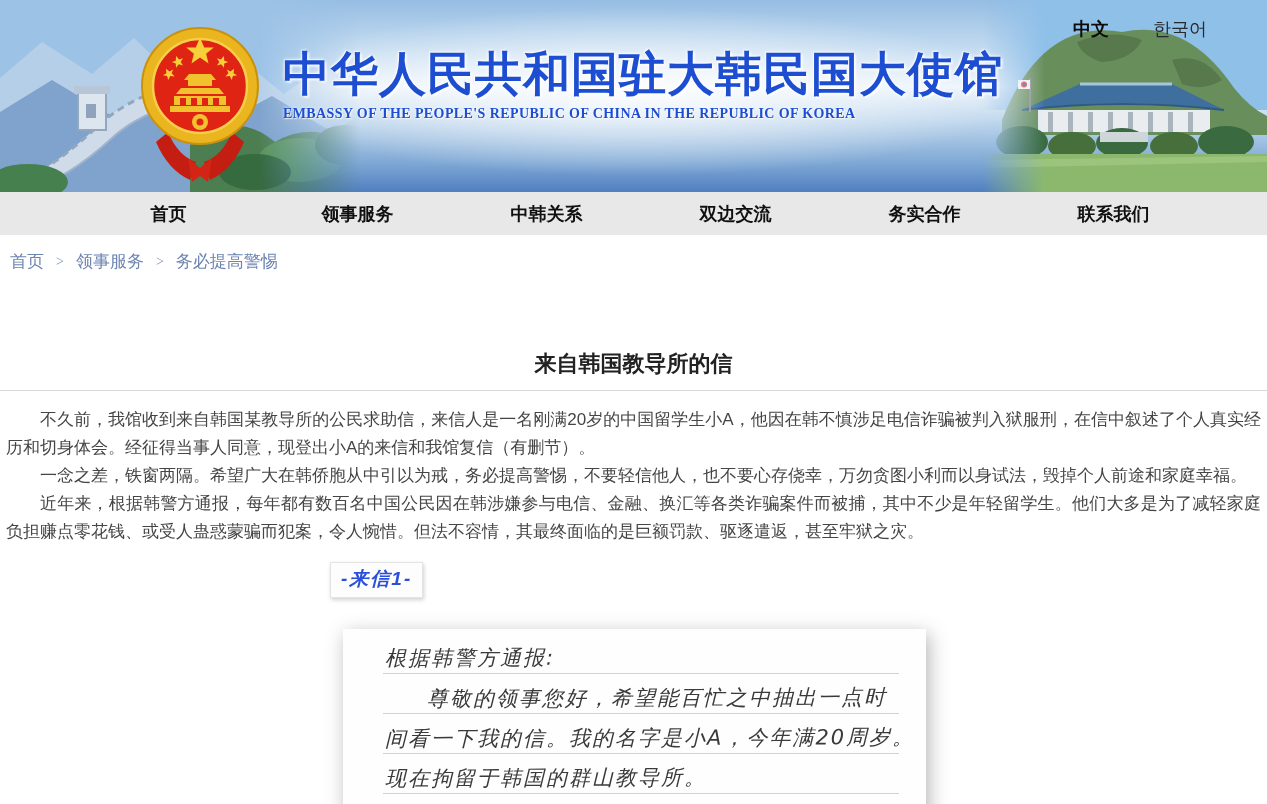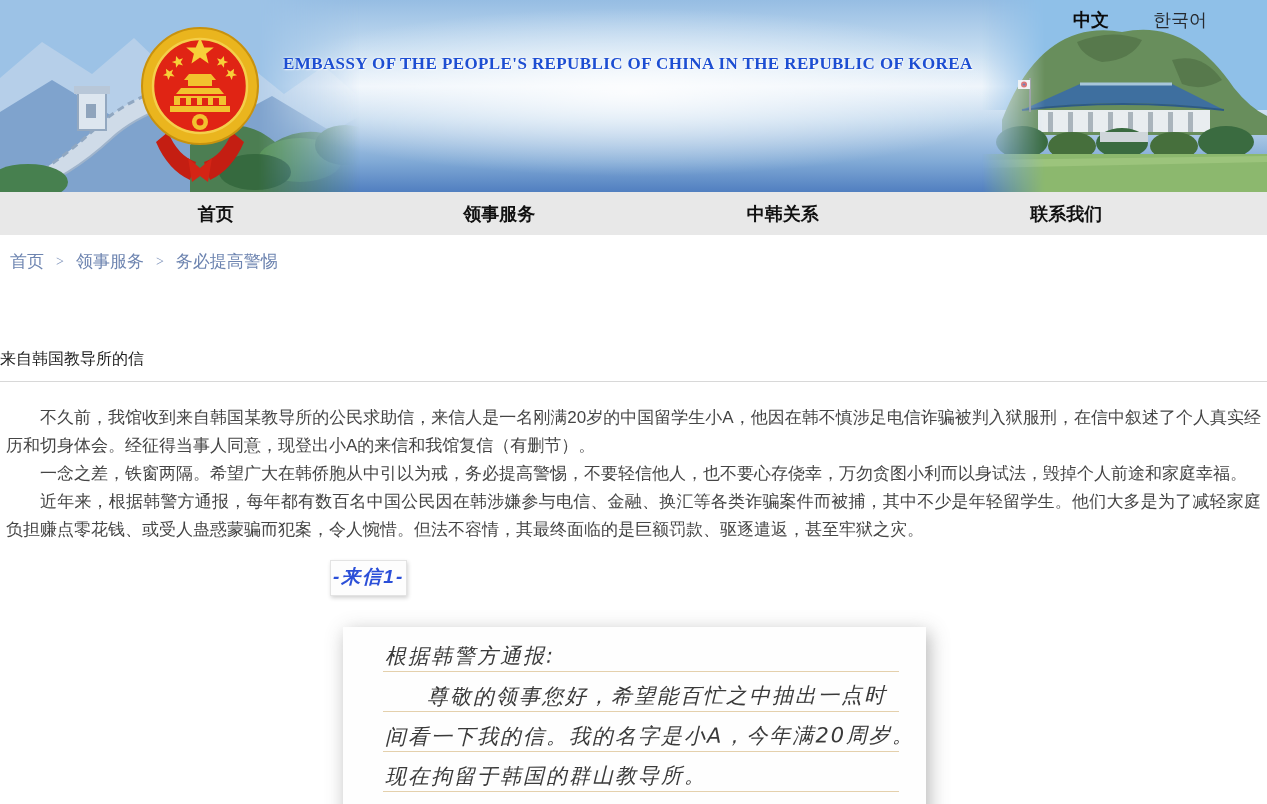--- a/index.html
+++ b/index.html
@@ -15,48 +15,48 @@
     -webkit-mask-image:linear-gradient(90deg,#000 72%,transparent 100%);
     mask-image:linear-gradient(90deg,#000 72%,transparent 100%);}
   .bh-photo{position:absolute;right:0;top:0;width:285px;height:192px;
     -webkit-mask-image:linear-gradient(270deg,#000 78%,transparent 100%);
     mask-image:linear-gradient(270deg,#000 78%,transparent 100%);}
   .emblem{position:absolute;left:138px;top:10px;width:124px;height:178px;z-index:3;}
   .banner-titles{position:absolute;left:283px;top:48px;width:710px;z-index:2;text-align:left;}
   .title-cn{font-size:47px;line-height:52px;font-weight:bold;color:#1d4ed2;letter-spacing:1px;
     text-shadow:0 0 4px rgba(255,255,255,.9),2px 2px 2px rgba(255,255,255,.7),-1px -1px 1px rgba(255,255,255,.6);
     white-space:nowrap;}
-  .title-en{margin-top:6px;font-size:17px;font-weight:bold;color:#1d4ed2;letter-spacing:.4px;
+  .title-en{margin-top:6px;font-size:14px;font-weight:bold;color:#1d4ed2;letter-spacing:.4px;
     font-family:"Liberation Serif","DejaVu Serif",serif;
     text-shadow:0 0 3px rgba(255,255,255,.9),1px 1px 1px rgba(255,255,255,.7);white-space:nowrap;}
-  .lang-links{position:absolute;top:8px;right:60px;z-index:4;display:flex;gap:20px;font-size:18px;}
+  .lang-links{position:absolute;top:17px;right:60px;z-index:4;display:flex;gap:20px;font-size:18px;}
   .lang-zh{color:#0b0b0b;font-weight:bold;cursor:pointer;}
   .lang-ko{color:#26292e;cursor:pointer;margin-left:24px;}
 
   
   .nav{width:1267px;height:43px;background:#e8e8e8;}
   .nav-inner{margin-left:74px;width:1134px;height:43px;display:flex;}
   .nav-item{flex:1;display:flex;align-items:center;justify-content:center;
     font-family:"Liberation Serif","DejaVu Serif",serif;font-weight:bold;font-size:18px;color:#101010;cursor:pointer;}
 
   
   .breadcrumb{padding:15px 0 0 10px;font-family:"Liberation Serif","DejaVu Serif",serif;
     font-size:17px;color:#6d84b0;display:flex;align-items:center;gap:12px;}
   .crumb{cursor:pointer;}
   .crumb-sep{font-size:14px;color:#7d92ba;}
 
   
-  .article-title{margin:76px 0 0;font-size:16px;font-weight:normal;color:#222;
+  .article-title{margin:76px 0 0;text-align:center;font-size:22px;font-weight:bold;color:#222;
     font-family:"Liberation Serif","DejaVu Serif",serif;}
   .divider{margin-top:11px;height:1px;background:#d8d8d8;}
-  .article-body{margin:22px 6px 0 6px;font-size:17px;line-height:28px;color:#454545;text-align:justify;}
+  .article-body{margin:15px 6px 0 6px;font-size:17px;line-height:28px;color:#454545;text-align:justify;}
   .article-body p{margin:0;text-indent:2em;}
 
   
-  .letter-label{display:inline-block;margin:16px 0 0 330px;padding:3px 2px 5px;background:#fdfdfd;
+  .letter-label{display:inline-block;margin:16px 0 0 330px;padding:3px 10px 5px;background:#fdfdfd;
     border:1px solid #e3e3e3;box-shadow:1px 2px 4px rgba(0,0,0,.18);
     color:#2b4fd8;font-style:italic;font-weight:bold;font-size:19px;letter-spacing:2px;}
   .letter-paper{position:relative;margin:31px 0 0 343px;width:583px;height:250px;background:#fefefe;
     box-shadow:3px 5px 18px rgba(90,90,90,.45);}
   .rule{position:absolute;left:40px;width:516px;height:1px;background:#e4d0ac;}
   .hand-line{position:absolute;left:42px;white-space:nowrap;font-size:21px;line-height:26px;color:#3a3a3a;
     font-style:italic;letter-spacing:2px;transform:rotate(-.2deg);
     font-family:"DejaVu Sans",sans-serif;}
   .hand-indent{left:84px;}
 </style>
@@ -102,20 +102,21 @@
       <rect x="42" y="88" width="6" height="7" fill="#e02414"></rect>
       <rect x="53" y="88" width="6" height="7" fill="#e02414"></rect>
       <rect x="64" y="88" width="6" height="7" fill="#e02414"></rect>
       <rect x="75" y="88" width="6" height="7" fill="#e02414"></rect>
       <rect x="32" y="96" width="60" height="6" fill="#f2c22e"></rect>
       <circle cx="62" cy="112" r="8" fill="#f2c22e"></circle>
       <circle cx="62" cy="112" r="3.5" fill="#e02414"></circle>
     </svg>
 
     <div class="banner-titles">
+      <div class="title-cn">中华人民共和国驻大韩民国大使馆</div>
       <div class="title-en">EMBASSY OF THE PEOPLE'S REPUBLIC OF CHINA IN THE REPUBLIC OF KOREA</div>
     </div>
 
     <svg class="bh-photo" viewBox="0 0 285 192" aria-hidden="true">
       <rect x="0" y="0" width="285" height="110" fill="#8fc0e8"></rect>
       <path d="M20,120 Q60,18 140,32 Q205,18 252,88 Q268,108 285,116 L285,135 L20,135 Z" fill="#688e5c"></path>
       <path d="M95,42 Q130,28 160,40 Q150,60 120,62 Q100,56 95,42 Z" fill="#57794c"></path>
       <path d="M190,60 Q220,52 240,80 Q220,92 200,84 Z" fill="#57794c"></path>
       <path d="M40,110 L98,84 L190,84 L242,110 Q141,96 40,110 Z" fill="#3e6f9f"></path>
       <path d="M98,84 L190,84" stroke="#a8c6da" stroke-width="3" fill="none"></path>
@@ -147,20 +148,22 @@
       <span class="lang-zh">中文</span>
       <span class="lang-ko">한국어</span>
     </div>
   </header>
 
   <nav class="nav">
     <div class="nav-inner">
       <div class="nav-item">首页</div>
       <div class="nav-item">领事服务</div>
       <div class="nav-item">中韩关系</div>
+      <div class="nav-item">双边交流</div>
+      <div class="nav-item">务实合作</div>
       <div class="nav-item">联系我们</div>
     </div>
   </nav>
 
   <div class="breadcrumb">
     <span class="crumb">首页</span>
     <span class="crumb-sep">&gt;</span>
     <span class="crumb">领事服务</span>
     <span class="crumb-sep">&gt;</span>
     <span>务必提高警惕</span>

